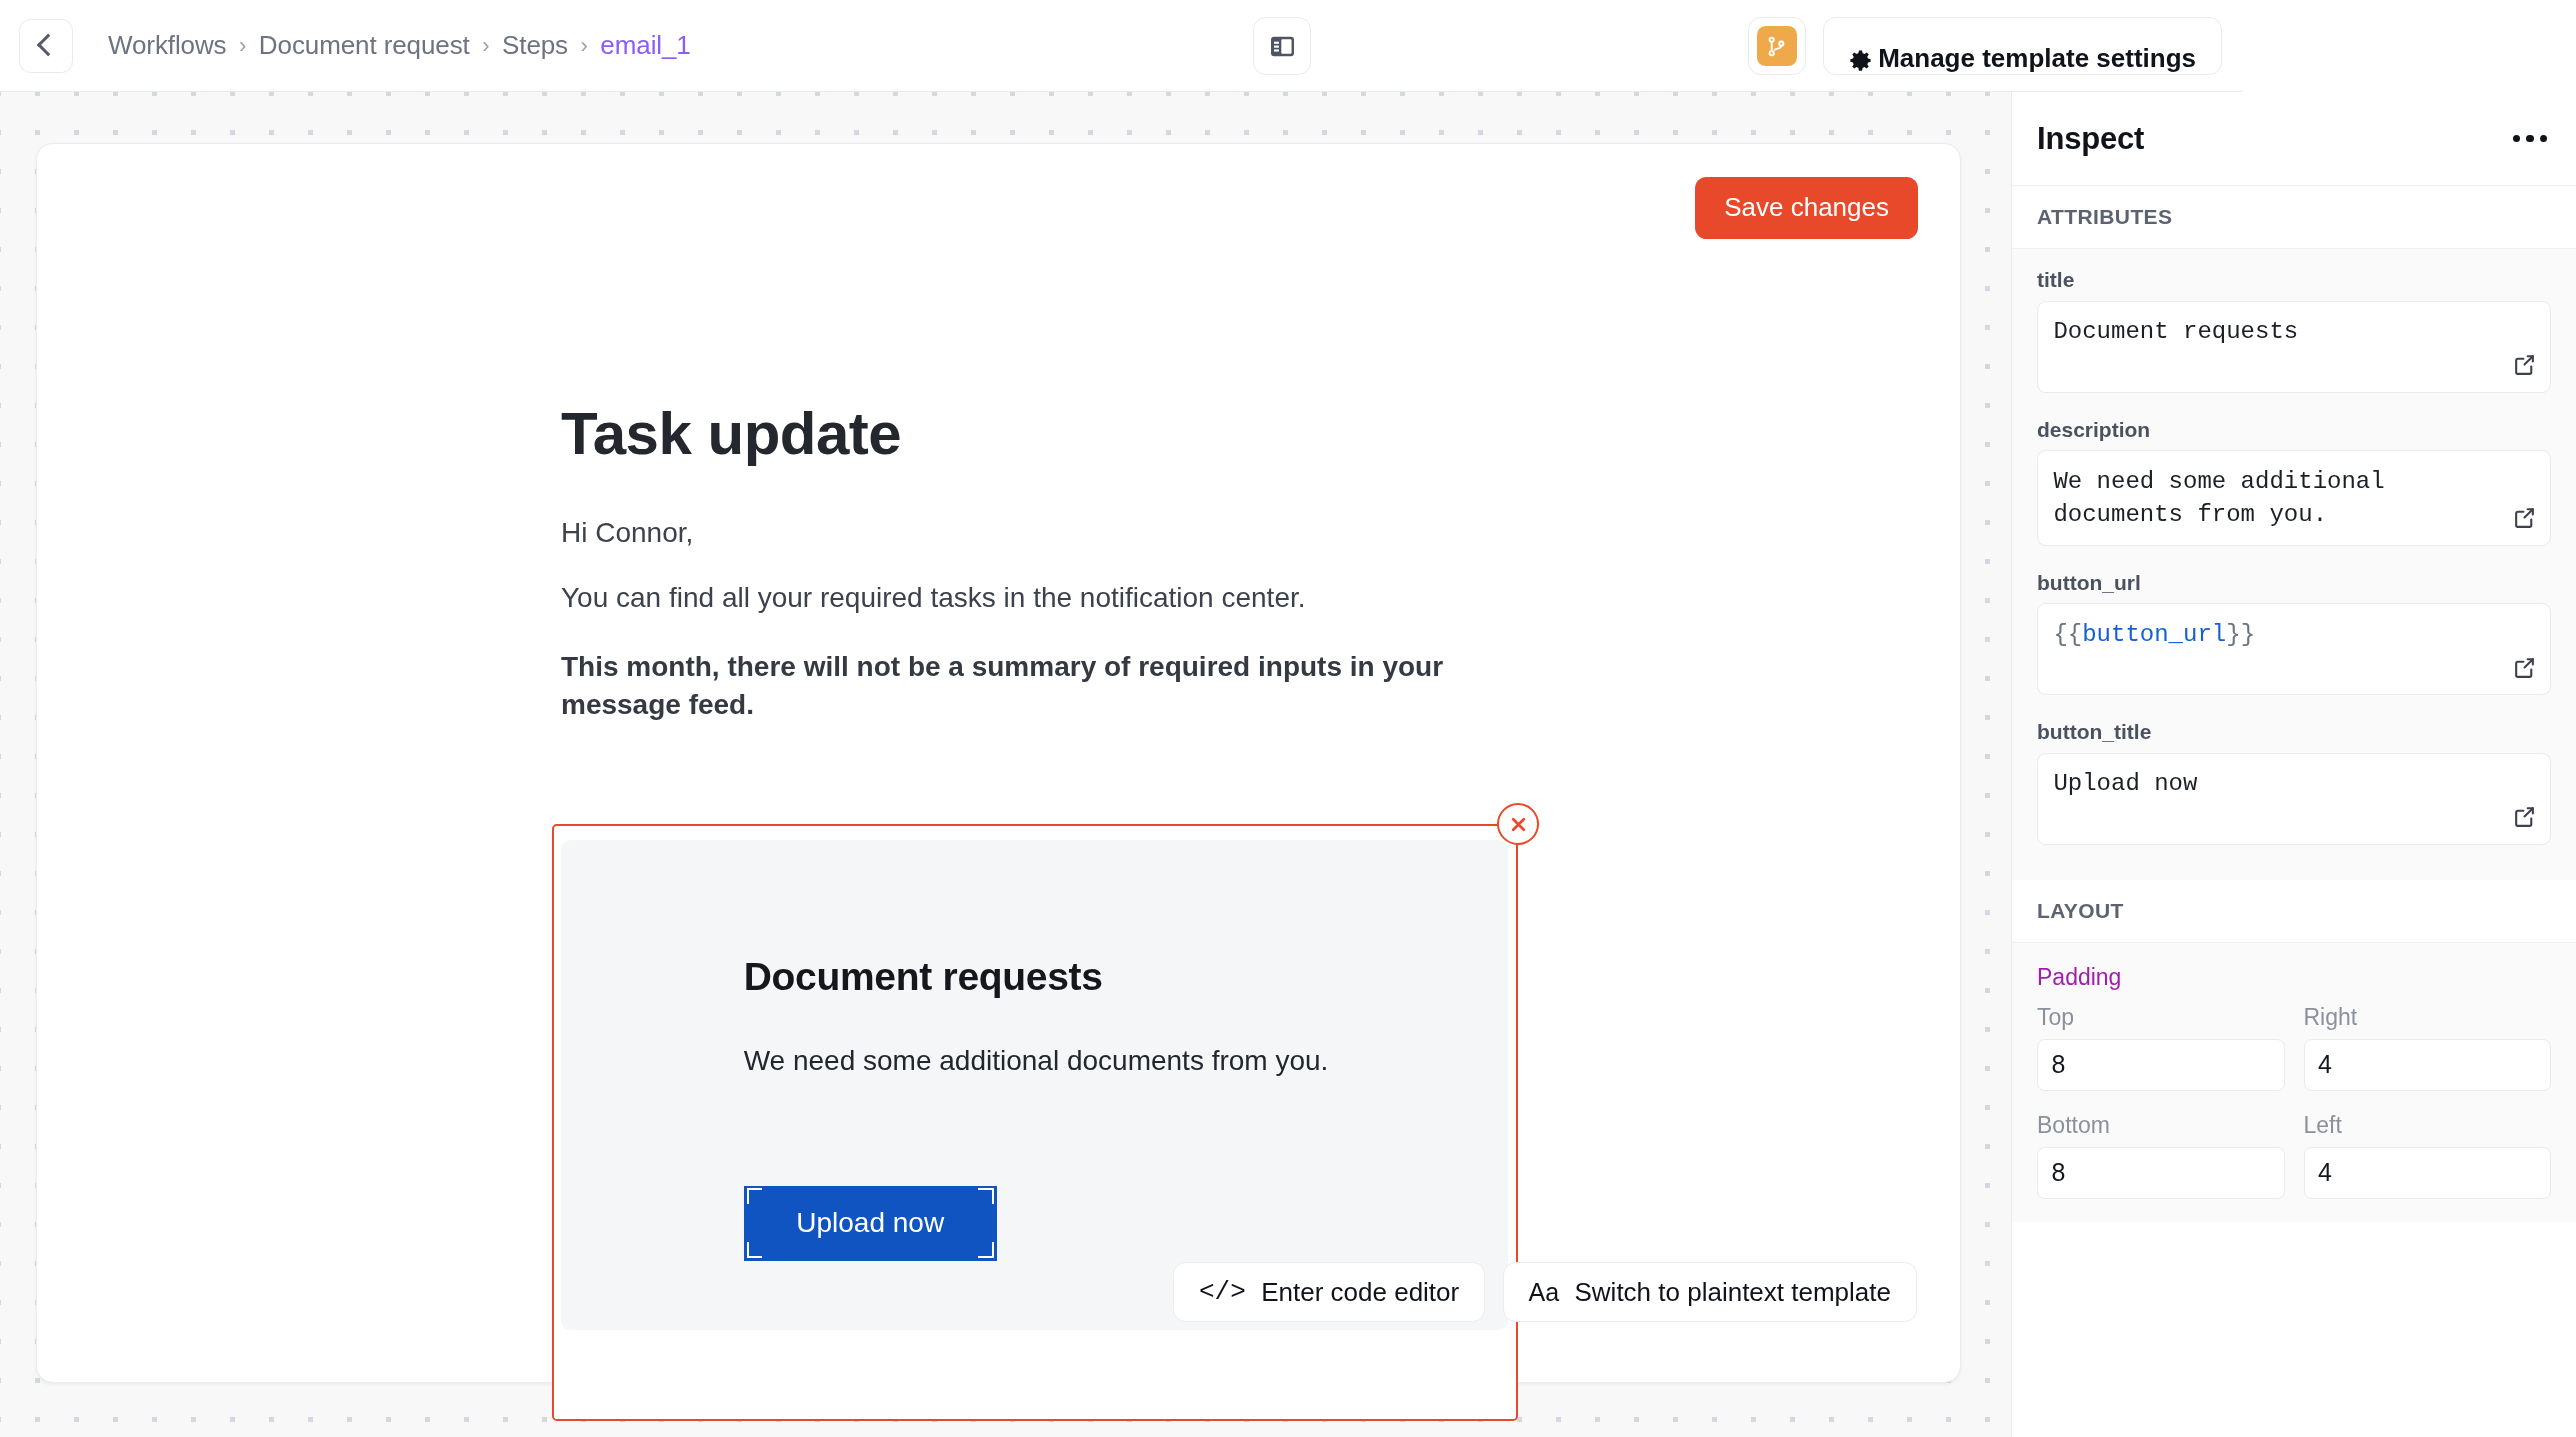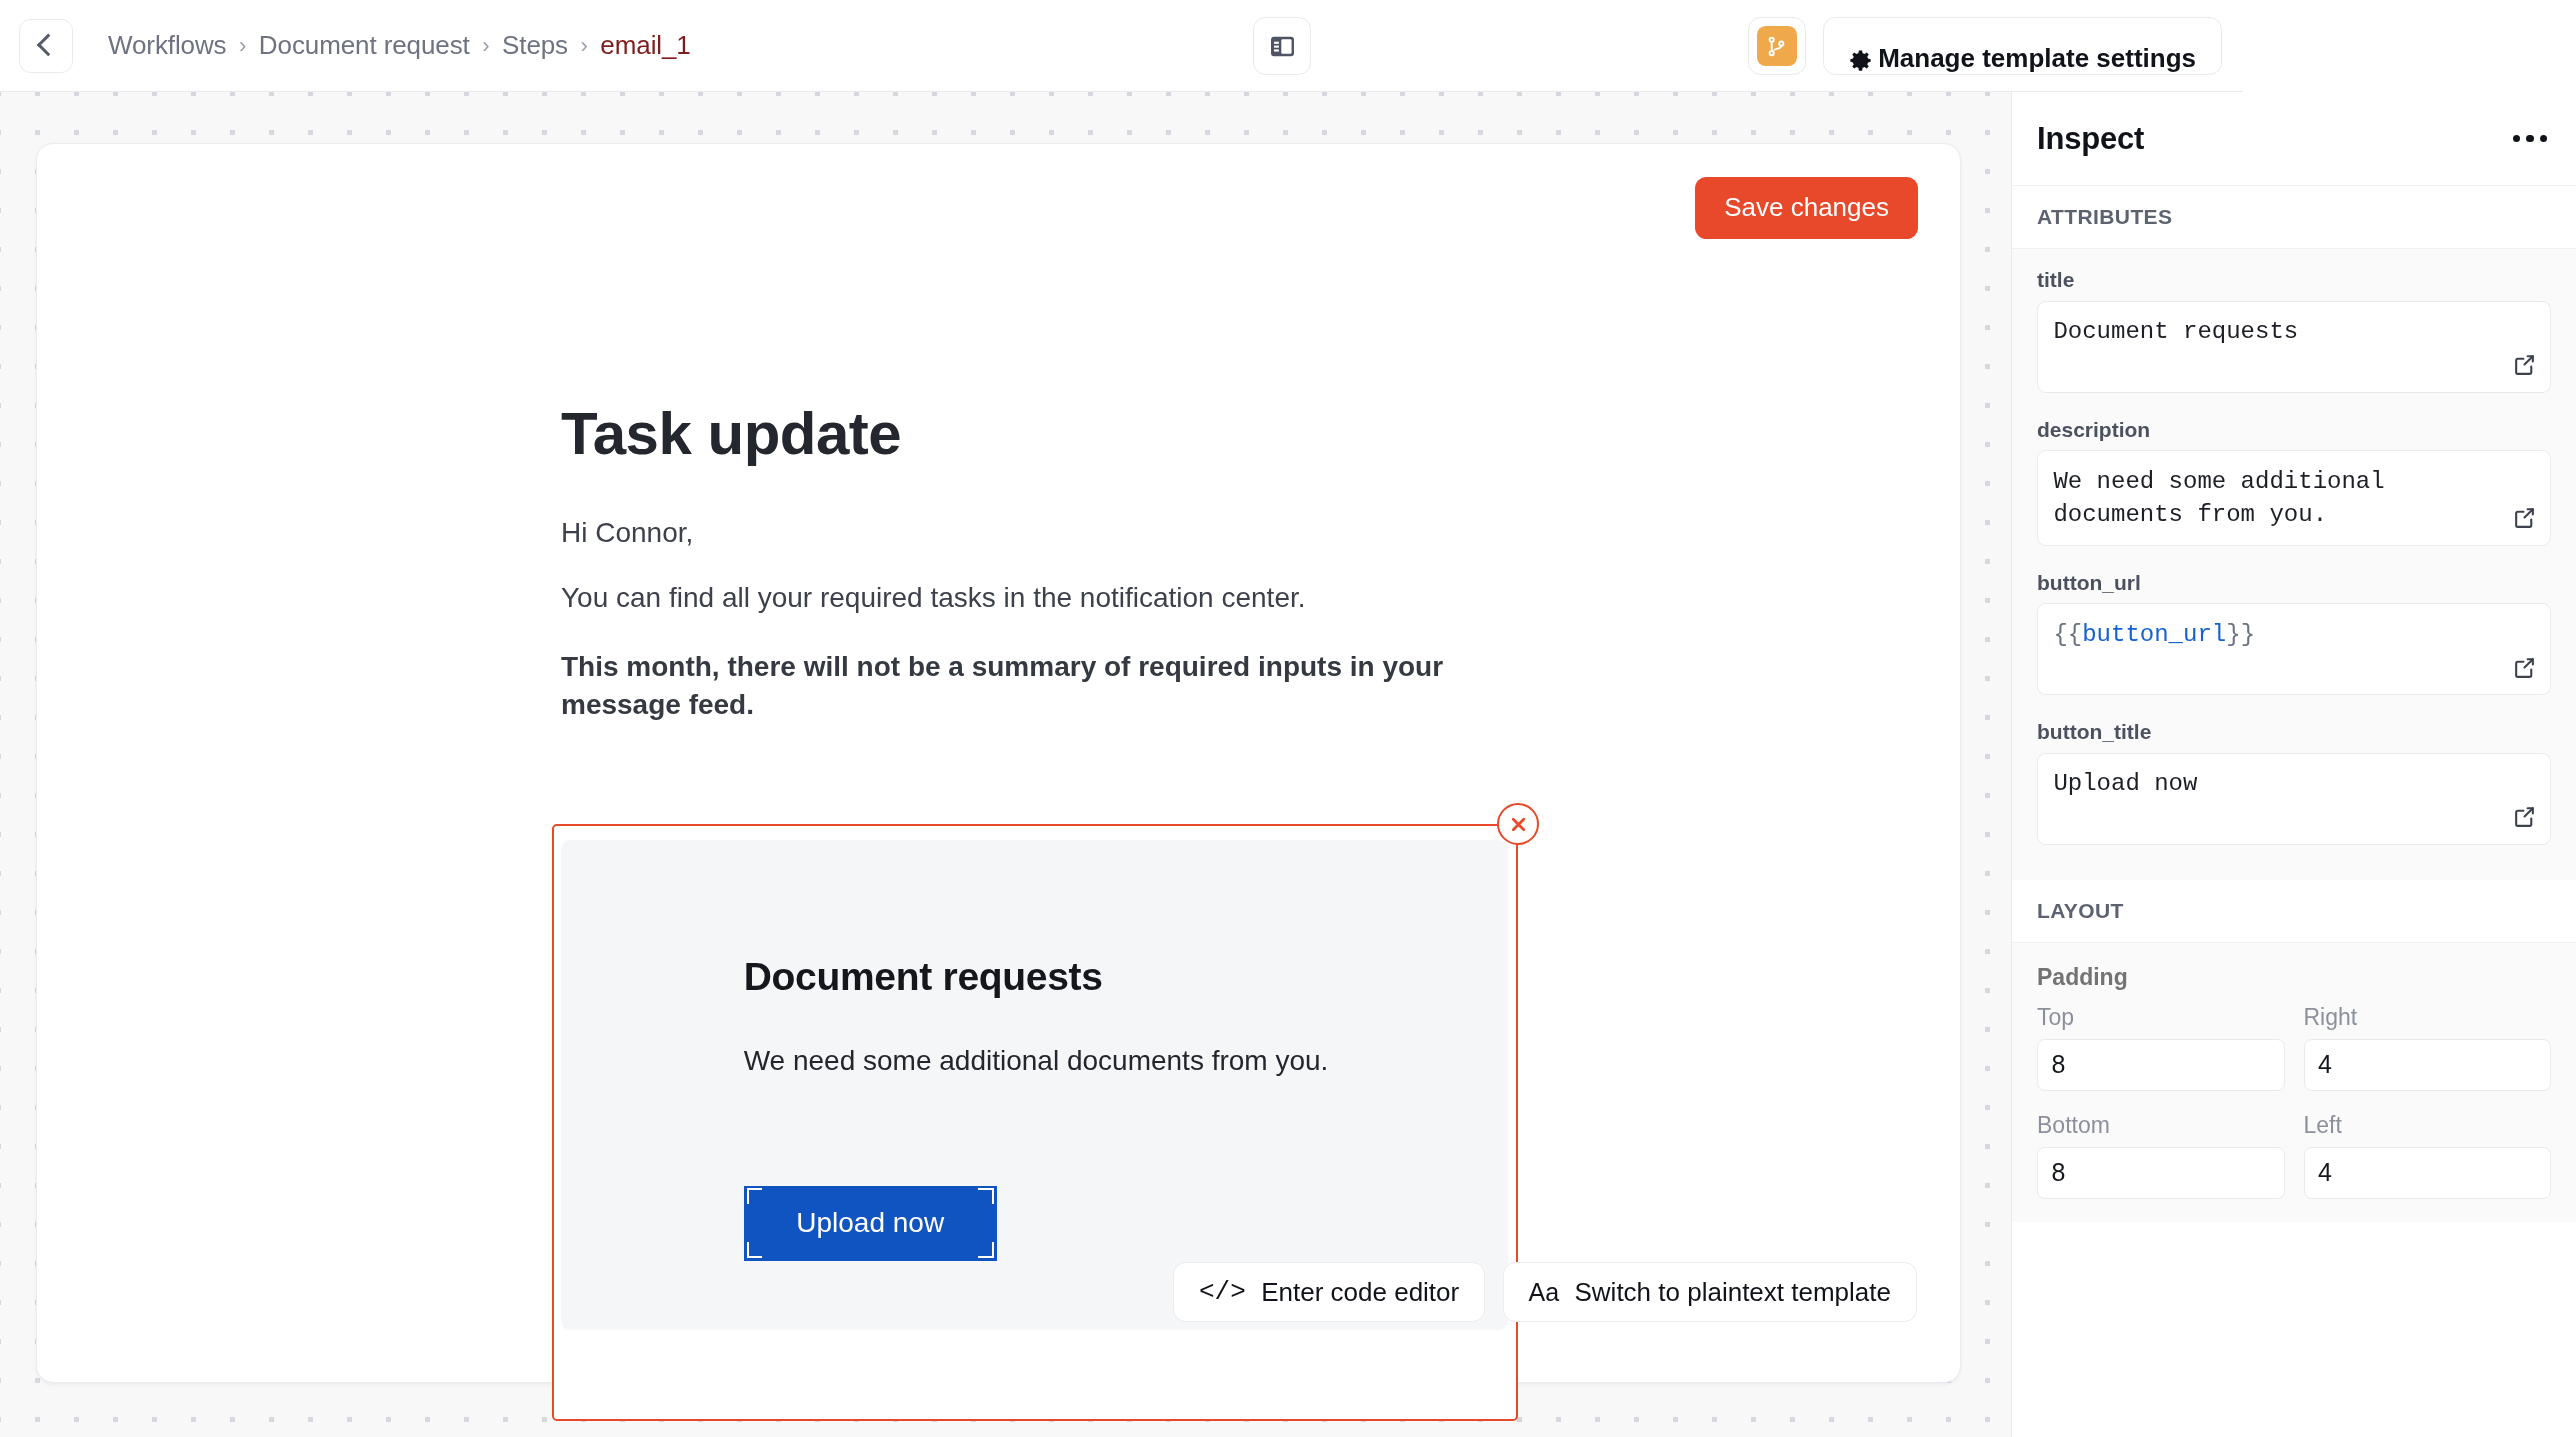--- a/index.html
+++ b/index.html
@@ -24,21 +24,21 @@
     width: 54px; height: 54px;
     border: 1.9px solid #e8eaee; border-radius: 11.5px;
     background: #fff;
     display: flex; align-items: center; justify-content: center;
     cursor: pointer; flex: none;
   }
   .chev-left { width: 16.3px; height: 16.3px; border-left: 3.8px solid #555b68; border-bottom: 3.8px solid #555b68; transform: rotate(45deg); margin-left: 4.8px; }
 
   .breadcrumb { display: flex; align-items: center; margin-left: 35px; gap: 0px; }
   .crumb { font-size: 26px; color: #6e7381; letter-spacing: -0.1px; cursor: pointer; white-space: nowrap; }
-  .crumb.last { color: #7f1d1d; }
+  .crumb.last { color: #8b5cf6; }
   .crumb-sep { font-size: 22px; color: #9aa0ac; margin: 0 12.5px; user-select: none; }
 
   .panel-toggle-wrap { position: absolute; left: 1253px; top: 17.3px; }
   .panel-toggle {
     width: 58px; height: 58px; border: 1.9px solid #e8eaee; border-radius: 12.5px;
     background: #fff; display: flex; align-items: center; justify-content: center; cursor: pointer;
   }
 
   .topright { position: absolute; right: 21px; top: 17.3px; display: flex; align-items: center; gap: 17.3px; }
   .branch-btn {
@@ -166,21 +166,21 @@
     min-height: 92px; padding: 13.5px 58px 13.5px 15.4px;
   }
   .field-val {
     font-family: "Liberation Mono", monospace;
     font-size: 24px; color: #1c1f26; line-height: 1.38; white-space: pre-wrap; word-break: break-word;
   }
   .field-val .brace { color: #6b7280; }
   .field-val .var { color: #1461d2; }
   .ext-ico { position: absolute; right: 13.5px; bottom: 10.6px; cursor: pointer; }
 
-  .pad-title { font-size: 23px; font-weight: bold; color: #737373; margin-bottom: 13.5px; }
+  .pad-title { font-size: 23px; font-weight: normal; color: #a21caf; margin-bottom: 13.5px; }
   .pad-grid { display: grid; grid-template-columns: 1fr 1fr; column-gap: 19px; row-gap: 7.7px; }
   .pad-cell { margin-bottom: 13.5px; }
   .pad-label { font-size: 23px; color: #8b909c; margin-bottom: 7.7px; }
   .pad-input {
     width: 100%; height: 52px; border: 1.9px solid #e8eaee; border-radius: 7.7px;
     background: #fff; font-family: inherit; font-size: 25px; color: #14171d;
     padding: 0 13.5px;
   }
 </style>
 </head>

